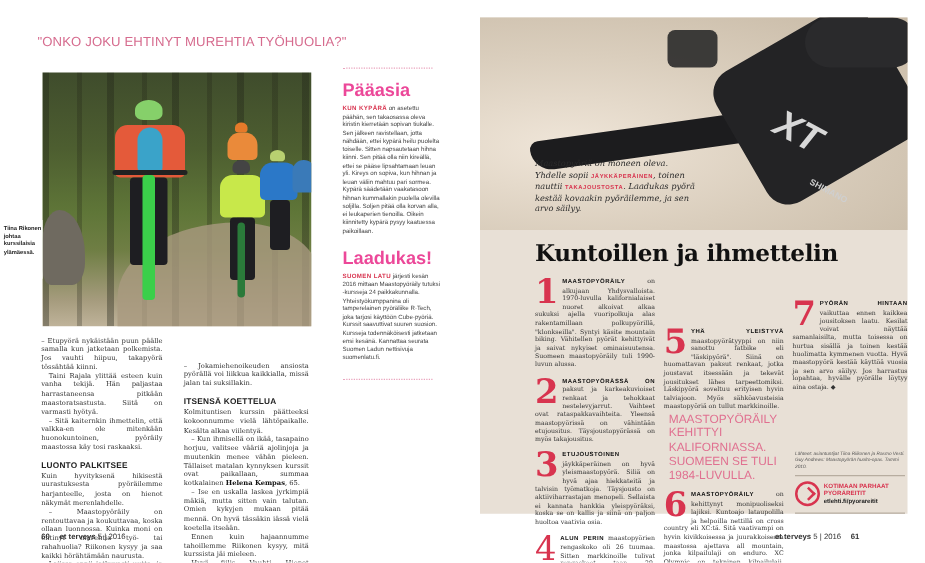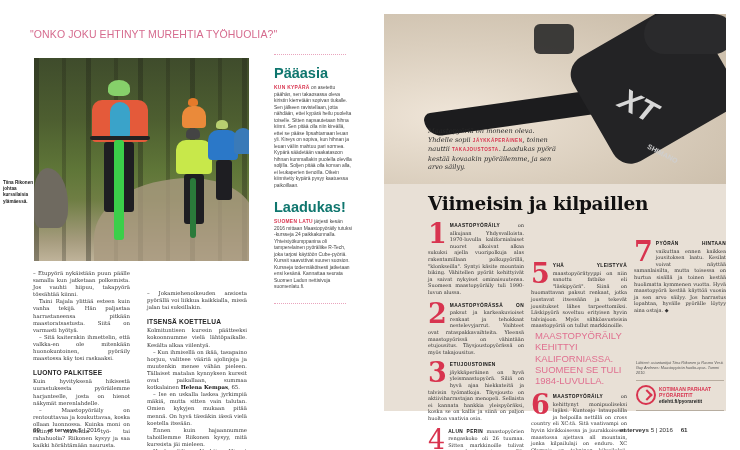--- a/index.html
+++ b/index.html
@@ -35,21 +35,21 @@
 
   .footer-left { position: absolute; left: 33px; top: 426px; font-family: "Liberation Sans", sans-serif; font-size: 6.2px; color: #333; }
   .footer-left .pn { font-weight: bold; margin-right: 6px; }
   .footer-left .mag { font-weight: bold; }
   .footer-right { position: absolute; left: 620px; top: 426px; font-family: "Liberation Sans", sans-serif; font-size: 6.2px; color: #333; }
   .footer-right .pn { font-weight: bold; margin-left: 6px; }
   .footer-right .mag { font-weight: bold; }
 
   .sidebar { position: absolute; left: 274px; top: 54px; width: 80px; font-family: "Liberation Sans", sans-serif; }
   .dotted { border-top: 1.5px dotted #e9a4bd; width: 72px; }
-  .sidebar h3 { font-family: "Liberation Sans", sans-serif; font-weight: bold; font-size: 14.5px; color: #0f766e; margin: 10px 0 4px; }
+  .sidebar h3 { font-family: "Liberation Sans", sans-serif; font-weight: bold; font-size: 14.5px; color: #ec4899; margin: 10px 0 4px; }
   .sidebar p { font-size: 4.9px; line-height: 6.5px; color: #444; }
   .sidebar .lead { color: #d8344f; font-weight: bold; letter-spacing: 0.3px; }
 
   .photo-right { position: absolute; left: 384px; top: 14px; width: 342px; height: 170px; overflow: hidden;
     background: radial-gradient(ellipse at 20% 60%, #efe5d8 0%, #dacebd 50%, #c7b9a5 100%); }
   .lever { position: absolute; background: #1c1c1e; }
   .xt { position: absolute; left: 235px; top: 75px; font-family: "Liberation Sans", sans-serif; font-weight: bold; font-style: italic; font-size: 30px; color: #d8d8d8; transform: rotate(28deg); }
   .shimano { position: absolute; left: 262px; top: 136px; font-family: "Liberation Sans", sans-serif; font-size: 7px; color: #cfcfcf; transform: rotate(28deg); font-weight: bold; }
 
   .intro { position: absolute; left: 428px; top: 127px; width: 130px; font-family: "DejaVu Serif", serif; font-style: italic; font-size: 6.6px; line-height: 8.6px; color: #2b2b2b; }
@@ -165,21 +165,21 @@
   <div class="lever" style="left:260px;top:0;width:90px;height:40px;border-radius:20px;background:#2a2a2c;"></div>
   <div class="lever" style="left:150px;top:10px;width:40px;height:30px;border-radius:6px;background:#2a2a2a;opacity:.9;"></div>
   <div class="xt">XT</div>
   <div class="shimano">SHIMANO</div>
 </div>
 
 <div class="intro">
   <span>Maastopyöriä on moneen oleva. Yhdelle sopii </span><span class="hl">JÄYKKÄPERÄINEN</span><span>, toinen nauttii </span><span class="hl">TAKAJOUSTOSTA</span><span>. Laadukas pyörä kestää kovaakin pyöräilemme, ja sen arvo säilyy.</span>
 </div>
 
-<div class="headline">Viimeisin ja kilpaillen</div>
+<div class="headline">Kuntoillen ja ihmettelin</div>
 
 <div class="rcol" style="left:428px;top:222px;width:96px;">
   <div class="item">
     <span class="num">1</span>
     <span class="lead">MAASTOPYÖRÄILY</span><span> on alkujaan Yhdysvalloista. 1970-luvulla kalifornialaiset nuoret alkoivat alkaa sukuksi ajella vuoripolkuja alas rakentamillaan polkupyörillä, "klonkseilla". Syntyi käsite mountain biking. Vähitellen pyörät kehittyivät ja saivat nykyiset ominaisuutensa. Suomeen maastopyöräily tuli 1990-luvun alussa.</span>
   </div>
   <div class="item">
     <span class="num">2</span>
     <span class="lead">MAASTOPYÖRÄSSÄ ON</span><span> paksut ja karkeakuvioiset renkaat ja tehokkaat nestelevyjarrut. Vaihteet ovat ratas­pakka­vaihteita. Yleensä maastopyörissä on vähintään etujousitus. Täysjoustopyörässä on myös takajousitus.</span>
   </div>

